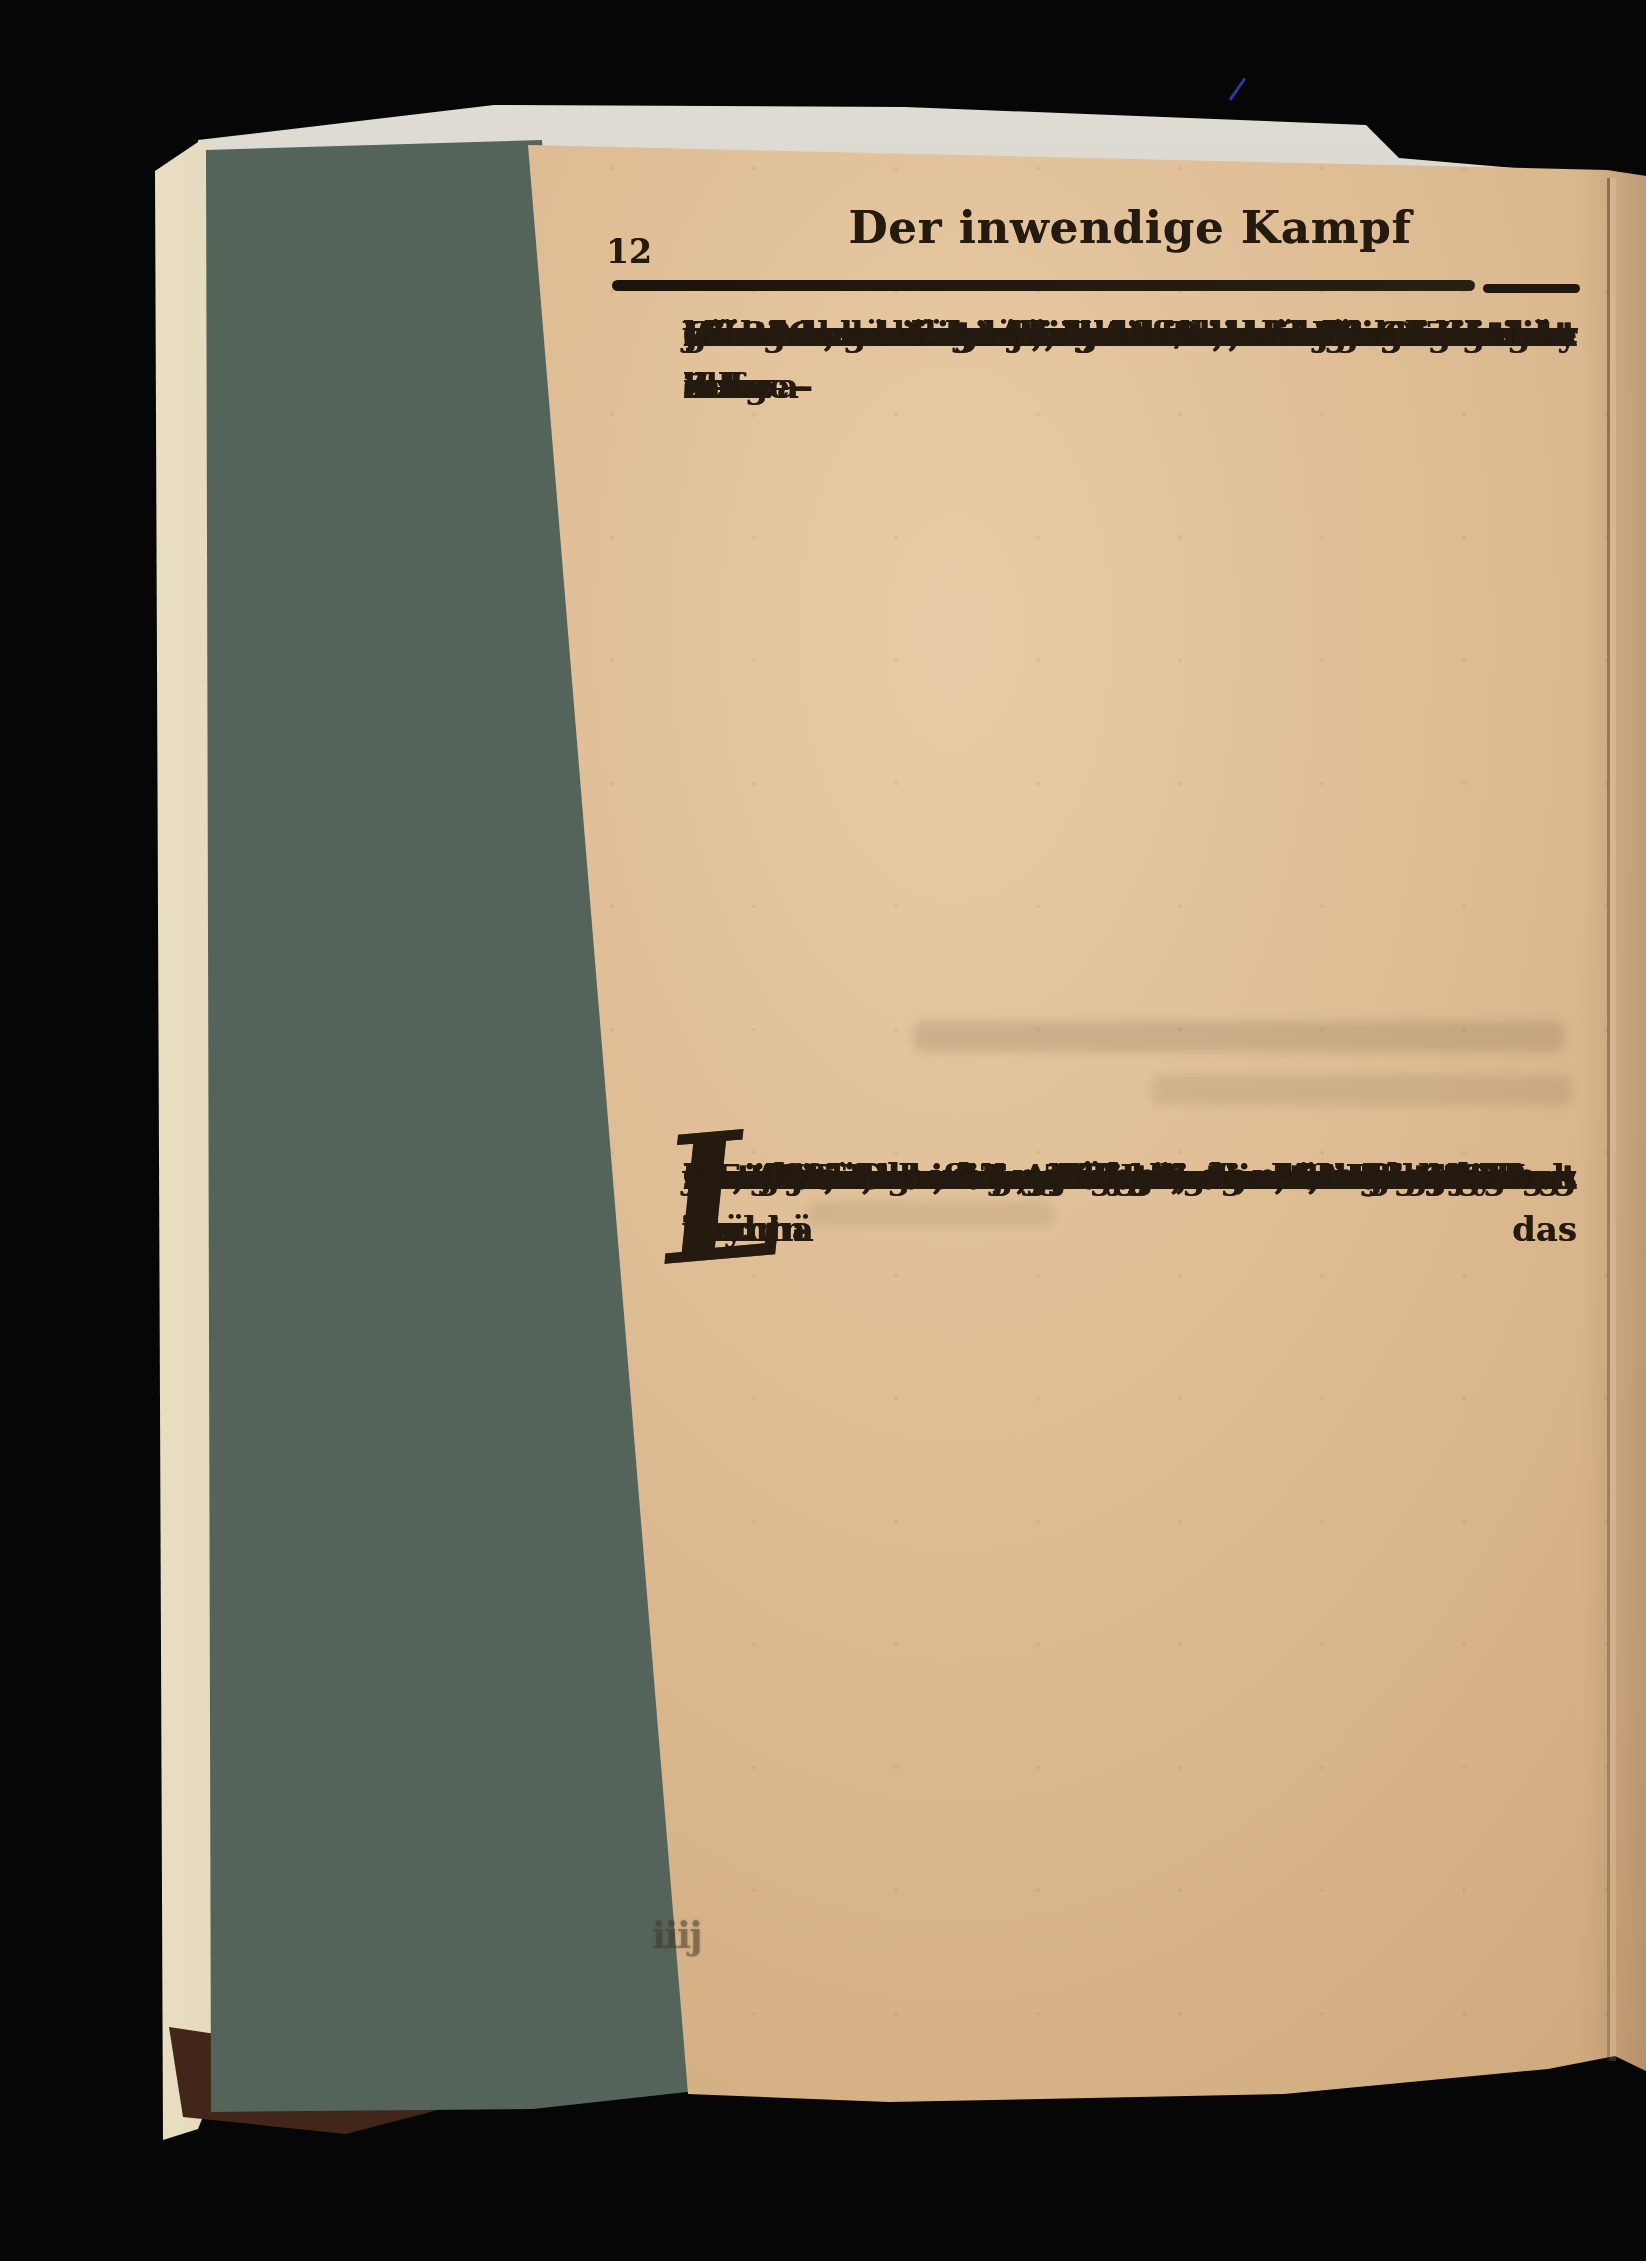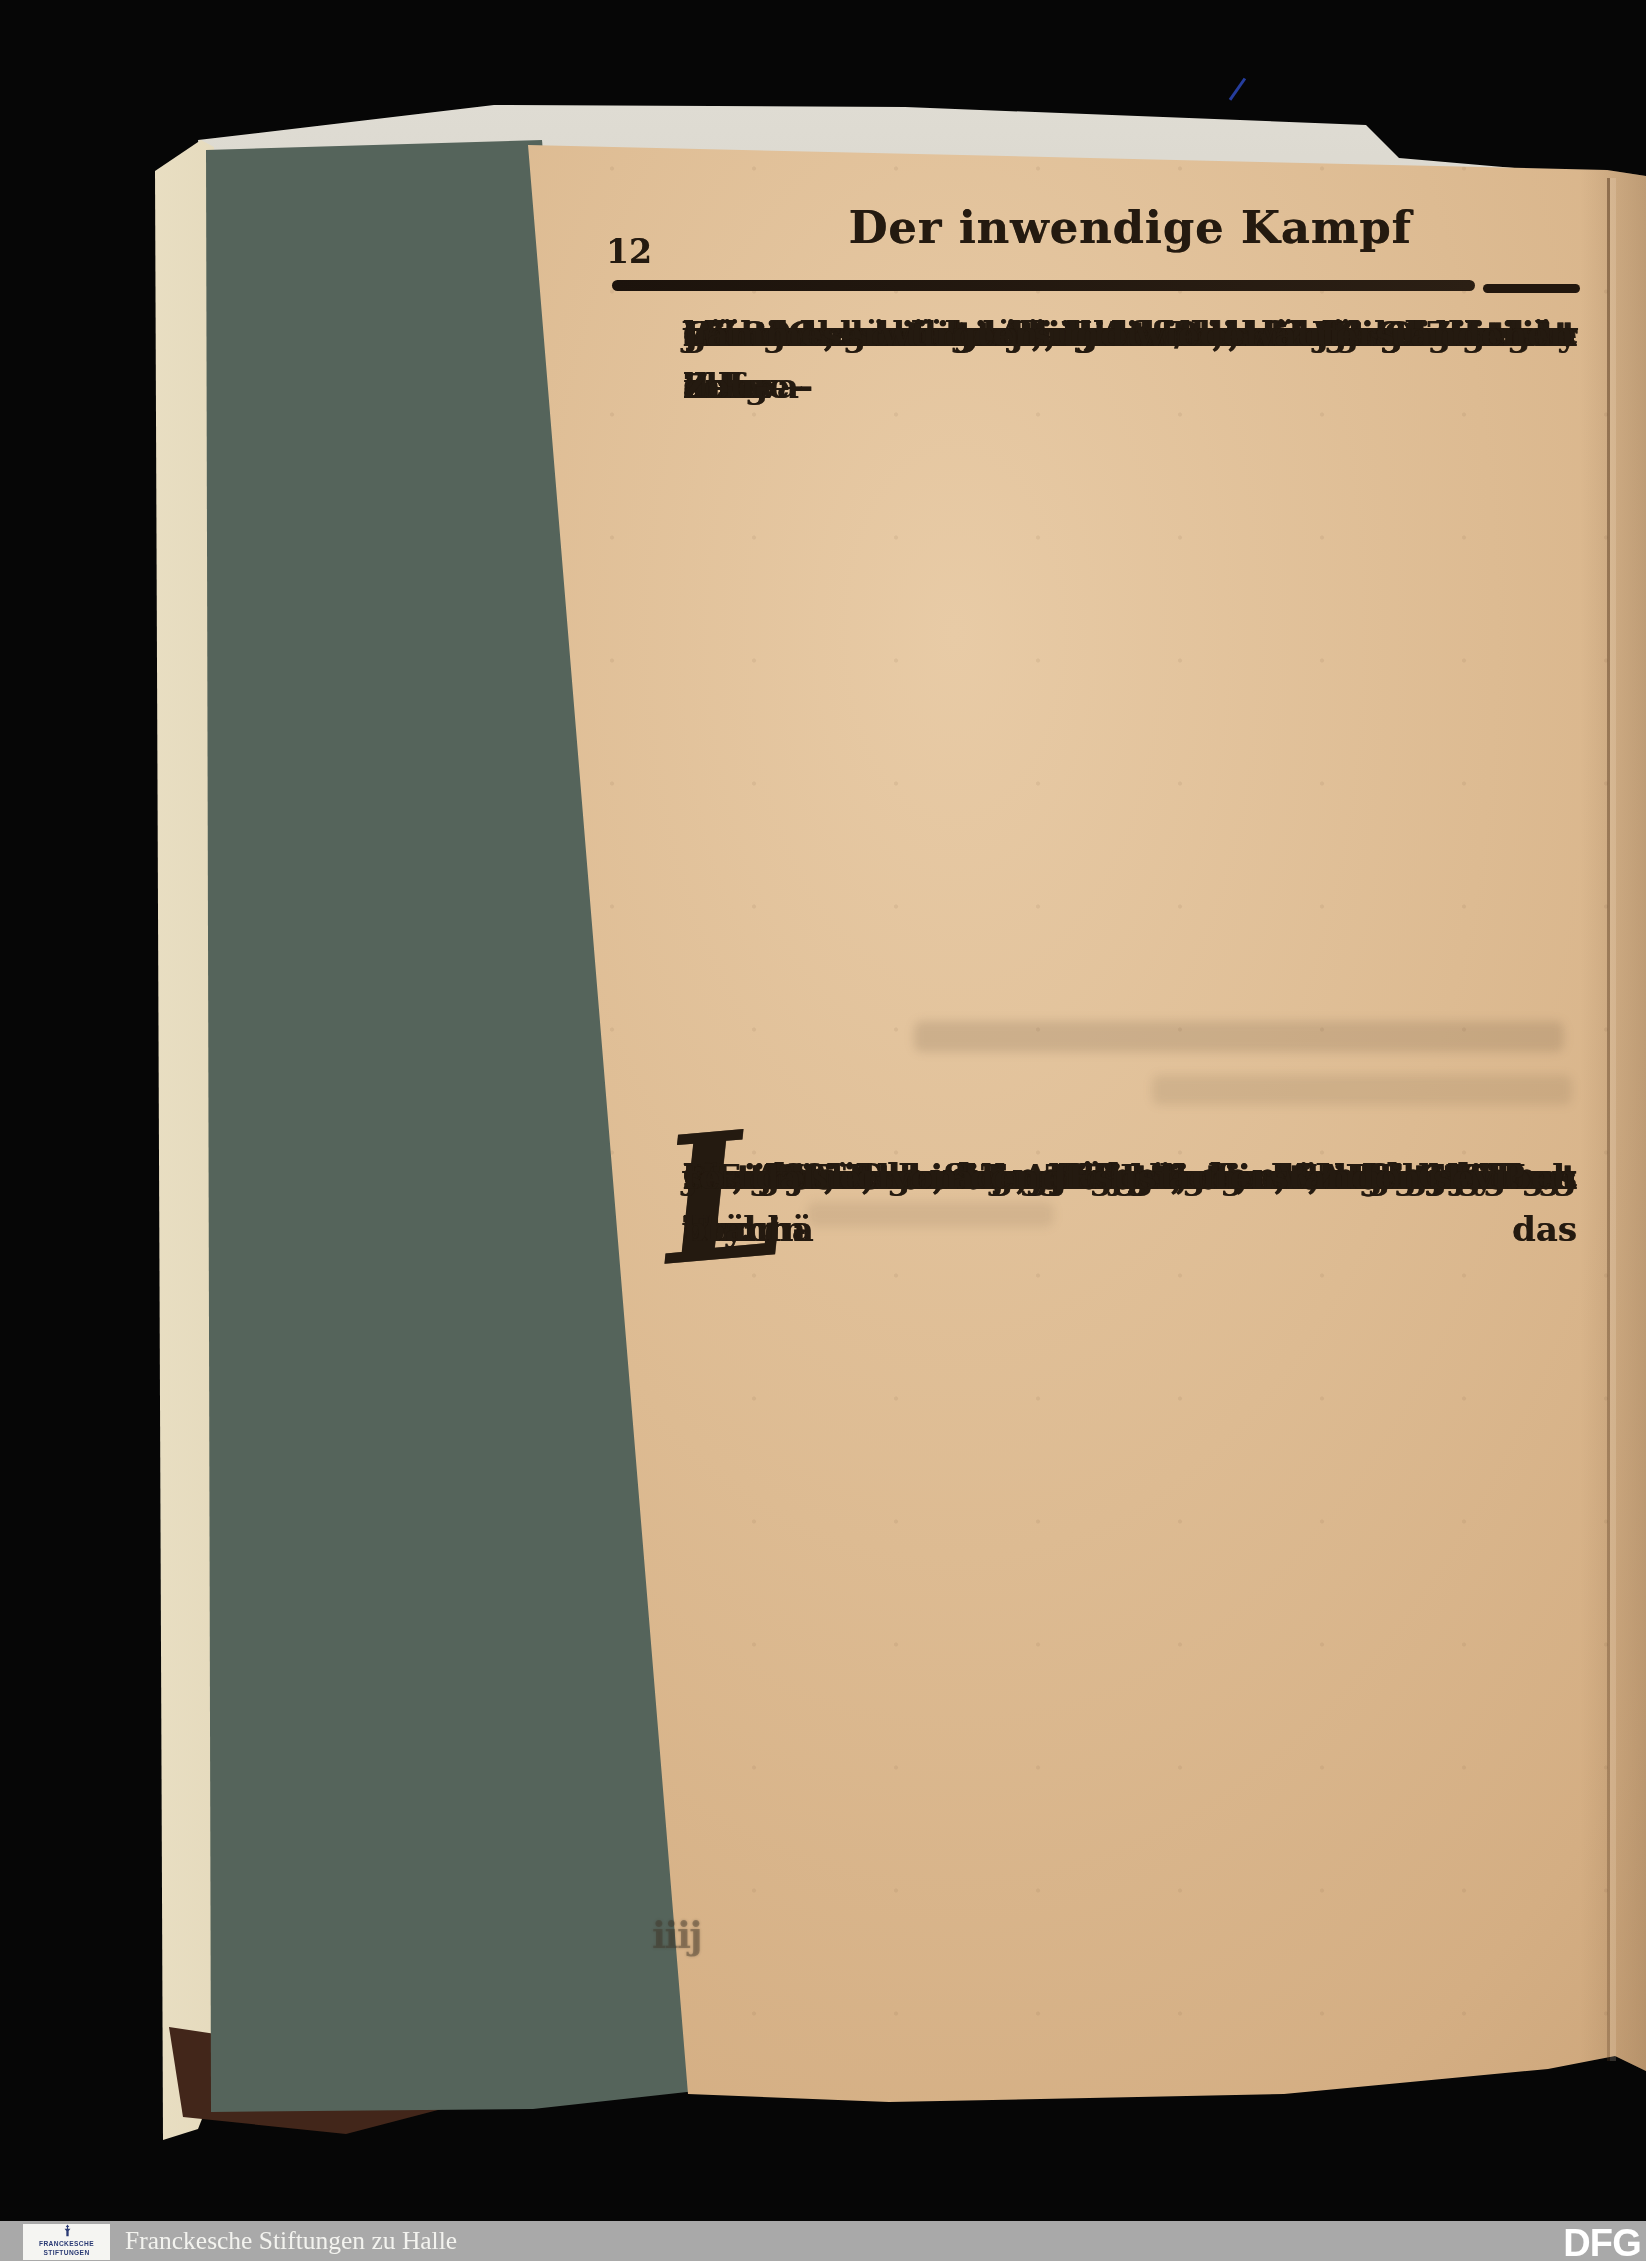--- a/index.html
+++ b/index.html
@@ -151,26 +151,15 @@
     <div class="line jline">sus 8. Tage hernach über den Unglauben Thomä</div>
     <div class="line jline">victorisiret und gesieget habe.    Was hatte der</div>
     <div class="line jline">HErr JEsus nicht am Tage seiner Auferstehung</div>
     <div class="line jline">zu thun ,  daß er diejenigen ,  die ihm doch vorhin</div>
     <div class="line jline">so treulich nachgefolget, nun zum Glauben bräch-</div>
     <div class="line jline">te ,  daß er von den JEsus auferstanden sey ?</div>
   </div>
 
   <div class="signature-mark">iiij</div>
 
-  <div class="footer-bar">
-    <div class="logo-box">
-      <svg class="logo-glyph" viewBox="0 0 20 24" width="13" height="14">
-        <path d="M10 1l3 4h-2v3h4l-3 4v9h-4v-9L5 8h4V5H7z" fill="#2a3a74"></path>
-      </svg>
-      <div class="logo-line logo-line1">FRANCKESCHE</div>
-      <div class="logo-line logo-line2">STIFTUNGEN</div>
-    </div>
-    <div class="footer-label">Franckesche Stiftungen zu Halle</div>
-    <div class="dfg-logo">DFG</div>
-  </div>
 
 </div>
 
 
 </body></html>

